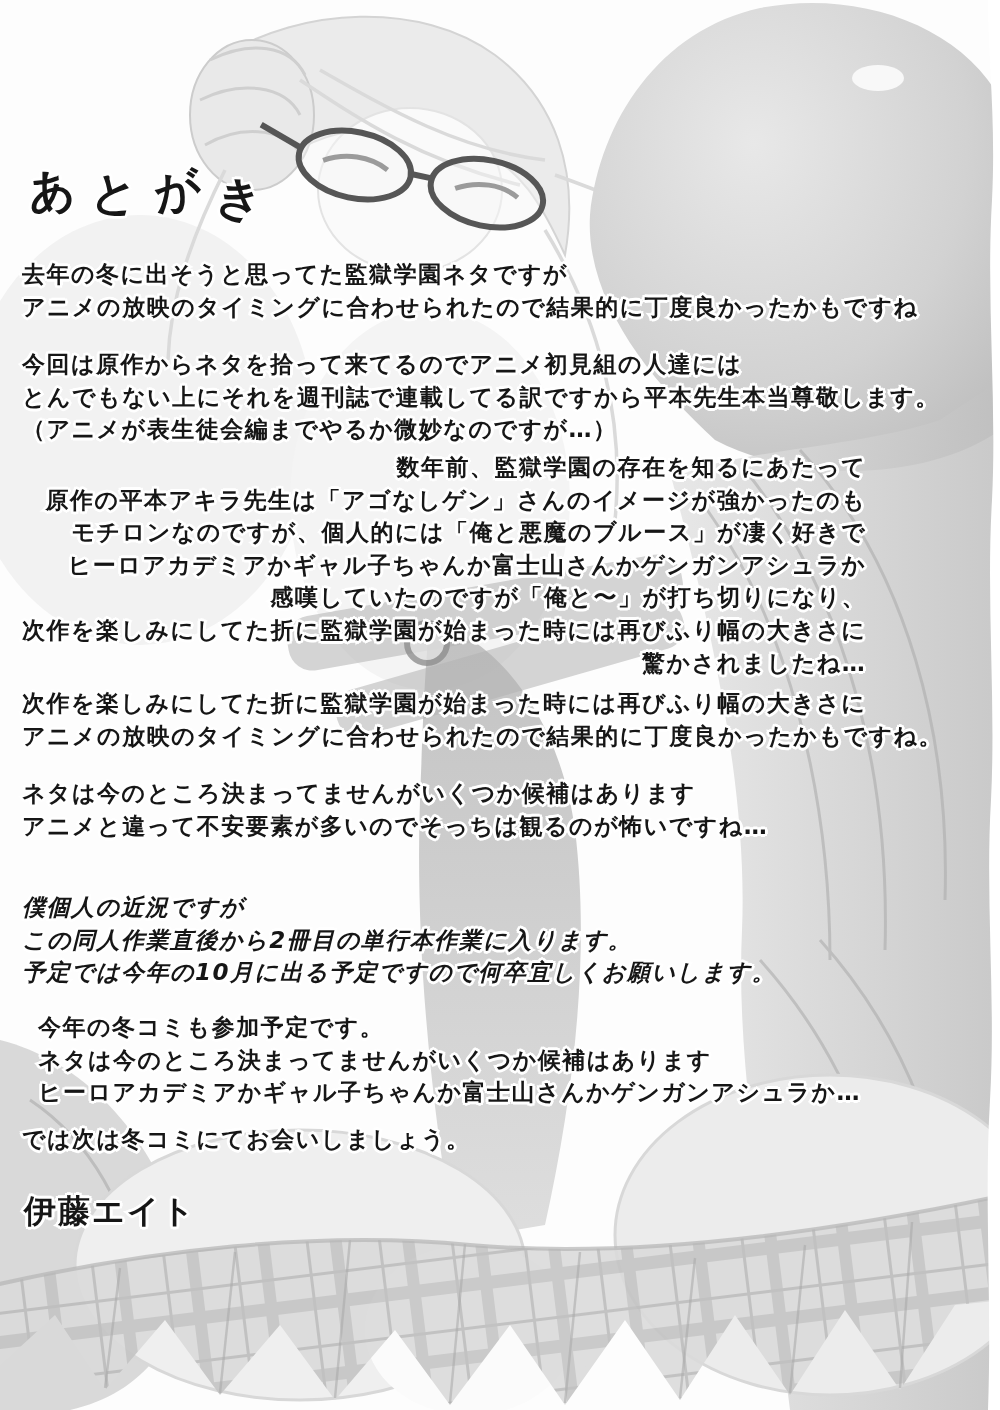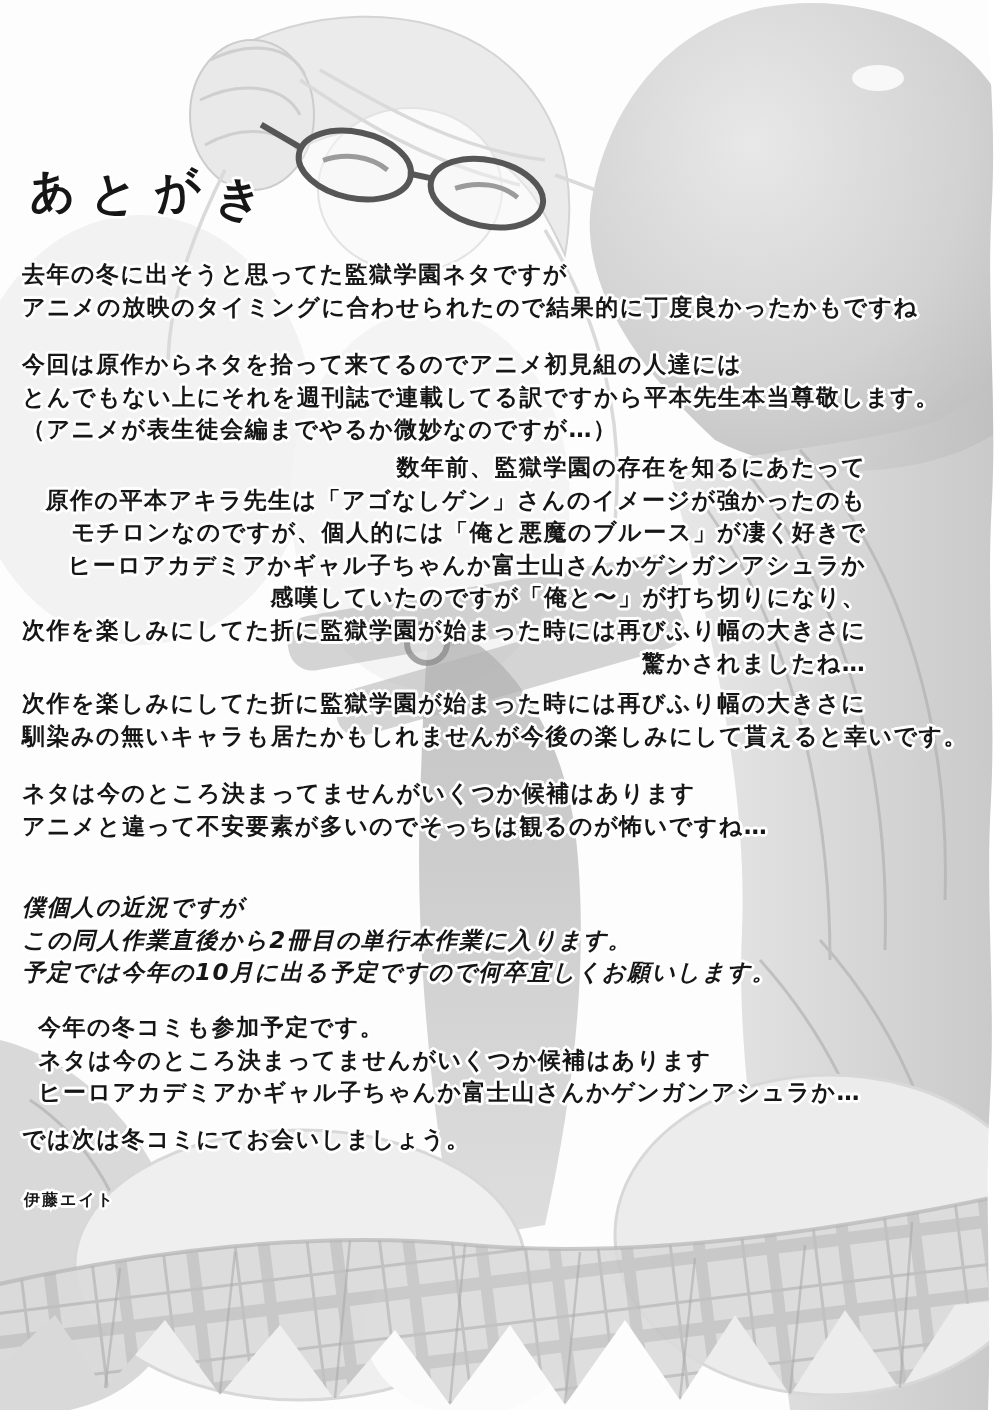--- a/index.html
+++ b/index.html
@@ -49,21 +49,21 @@
   .p1 { top:258px; }
   .p2 { top:348px; }
   .p3 { top:451px;text-align:right; }
   .p4 { top:687px; }
   .p5 { top:777px; }
   .p6 { top:891px;font-style:italic; }
   .p7 { top:1011px;margin-left:16px; }
   .p8 { top:1123px; }
   .signature {
     left:24px; top:1190px;
-    font-size:16px;
+    font-size:32px;
     letter-spacing:2px;
   }
 </style>
 </head>
 <body>
 
 <div class="page">
 
   <svg class="bg" viewBox="0 0 1000 1410" aria-hidden="true">
     <defs>
@@ -189,21 +189,21 @@
     <div class="line outline">原作の平本アキラ先生は「アゴなしゲン」さんのイメージが強かったのも</div>
     <div class="line outline">モチロンなのですが、個人的には「俺と悪魔のブルース」が凄く好きで</div>
     <div class="line outline">ヒーロアカデミアかギャル子ちゃんか富士山さんかゲンガンアシュラか</div>
     <div class="line outline">感嘆していたのですが「俺と〜」が打ち切りになり、</div>
     <div class="line outline">次作を楽しみにしてた折に監獄学園が始まった時には再びふり幅の大きさに</div>
     <div class="line outline">驚かされましたね…</div>
   </div>
 
   <div class="txt para p4">
     <div class="line outline">次作を楽しみにしてた折に監獄学園が始まった時には再びふり幅の大きさに</div>
-    <div class="line outline">馴染みの無いキャラも居たかもしれませんが今後の楽しみにして貰えると幸いです。</div>
+    <div class="line outline">アニメの放映のタイミングに合わせられたので結果的に丁度良かったかもですね。</div>
   </div>
 
   <div class="txt para p5">
     <div class="line outline">ネタは今のところ決まってませんがいくつか候補はあります</div>
     <div class="line outline">アニメと違って不安要素が多いのでそっちは観るのが怖いですね…</div>
   </div>
 
   <div class="txt para p6">
     <div class="line outline">僕個人の近況ですが</div>
     <div class="line outline">この同人作業直後から2冊目の単行本作業に入ります。</div>

